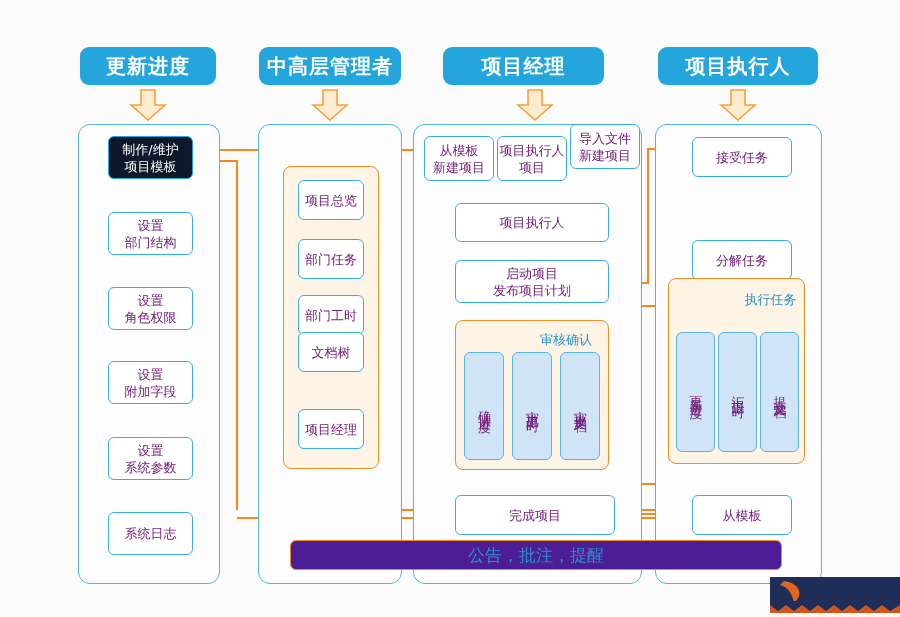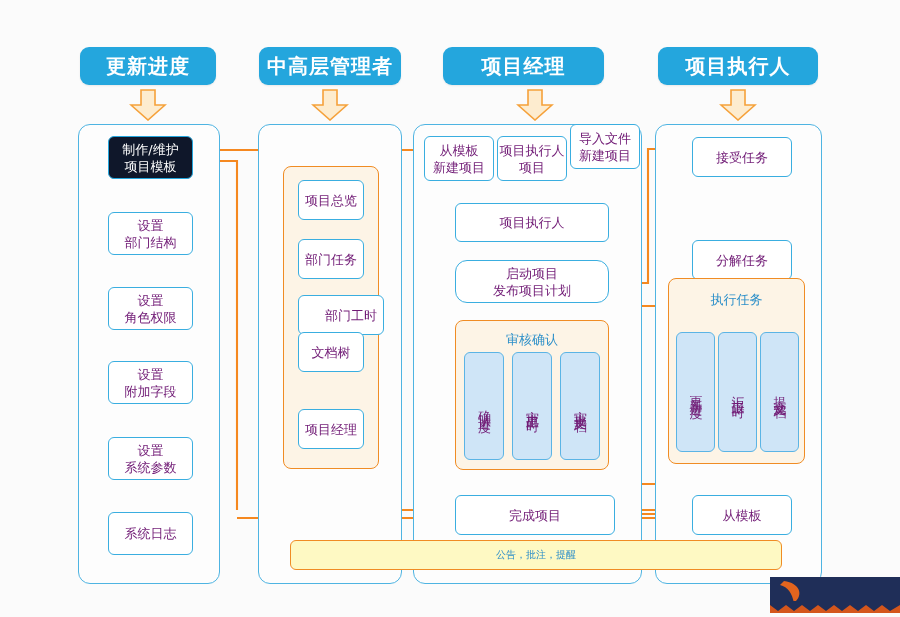--- a/index.html
+++ b/index.html
@@ -69,29 +69,30 @@
     border-radius:8px;
     background:#fdf4e6;
   }
   .group-title{
     position:absolute;
     color:#2c8fc9;
     font-size:13px;
     text-align:center;
     width:100%;
     left:0;
+    padding-left:34px;
   }
   
   .notice-bar{
     position:absolute;
     border:1.6px solid #f08c24;
     border-radius:6px;
-    background:#fef9c3;
+    background:#4c1d95;
     color:#2c8fc9;
-    font-size:10px;
+    font-size:17px;
     display:flex;align-items:center;justify-content:center;
   }
   
   .conn{position:absolute;pointer-events:none;}
   
   .wm{position:absolute;overflow:hidden;}
 </style>
 </head>
 <body>
 
@@ -162,39 +163,39 @@
 
   <div class="role-header" style="left:259px;top:47px;width:142px;height:38px;">中高层管理者</div>
   <svg class="down-arrow" style="left:311px;top:89px;" width="38" height="32" viewBox="0 0 38 32">
     <path d="M12,1 L26,1 L26,16 L36,16 L19,31 L2,16 L12,16 Z" fill="#fdeccf" stroke="#f5a13a" stroke-width="1.6"></path>
   </svg>
   <div class="col-panel" style="left:258px;top:124px;width:142px;height:458px;"></div>
 
   <div class="group-panel" style="left:283px;top:166px;width:94px;height:301px;"></div>
   <div class="node" style="left:298px;top:239px;width:64px;height:38px;">部门任务</div>
   <div class="node" style="left:298px;top:180px;width:64px;height:38px;">项目总览</div>
-  <div class="node" style="left:298px;top:295px;width:64px;height:38px;padding-left:20px;">部门工时</div>
+  <div class="node" style="left:298px;top:295px;width:64px;height:38px;">部门工时</div>
   <div class="node" style="left:298px;top:332px;width:64px;height:38px;">文档树</div>
   <div class="node" style="left:298px;top:409px;width:64px;height:38px;">项目经理</div>
 
   <div class="role-header" style="left:443px;top:47px;width:161px;height:38px;">项目经理</div>
   <svg class="down-arrow" style="left:516px;top:89px;" width="38" height="32" viewBox="0 0 38 32">
     <path d="M12,1 L26,1 L26,16 L36,16 L19,31 L2,16 L12,16 Z" fill="#fdeccf" stroke="#f5a13a" stroke-width="1.6"></path>
   </svg>
   <div class="col-panel" style="left:413px;top:124px;width:227px;height:458px;"></div>
 
   <div class="node" style="left:424px;top:136px;width:68px;height:43px;">从模板
 新建项目</div>
   <div class="node" style="left:497px;top:136px;width:68px;height:43px;">项目执行人
 项目</div>
   <div class="node" style="left:570px;top:124px;width:68px;height:43px;">导入文件
 新建项目</div>
 
   <div class="node" style="left:455px;top:203px;width:152px;height:37px;">项目执行人</div>
-  <div class="node" style="left:455px;top:260px;width:152px;height:41px;border-radius:12px;">启动项目
+  <div class="node" style="left:455px;top:260px;width:152px;height:41px;">启动项目
 发布项目计划</div>
 
   <div class="group-panel" style="left:455px;top:320px;width:152px;height:148px;">
     <div class="group-title" style="top:10px;">审核确认</div>
   </div>
   <div class="node tinted vtext" style="left:464px;top:352px;width:38px;height:106px;">确认进度</div>
   <div class="node tinted vtext" style="left:512px;top:352px;width:38px;height:106px;">审批工时</div>
   <div class="node tinted vtext" style="left:560px;top:352px;width:38px;height:106px;">审批文档</div>
 
   <div class="node" style="left:455px;top:495px;width:158px;height:38px;">完成项目</div>

